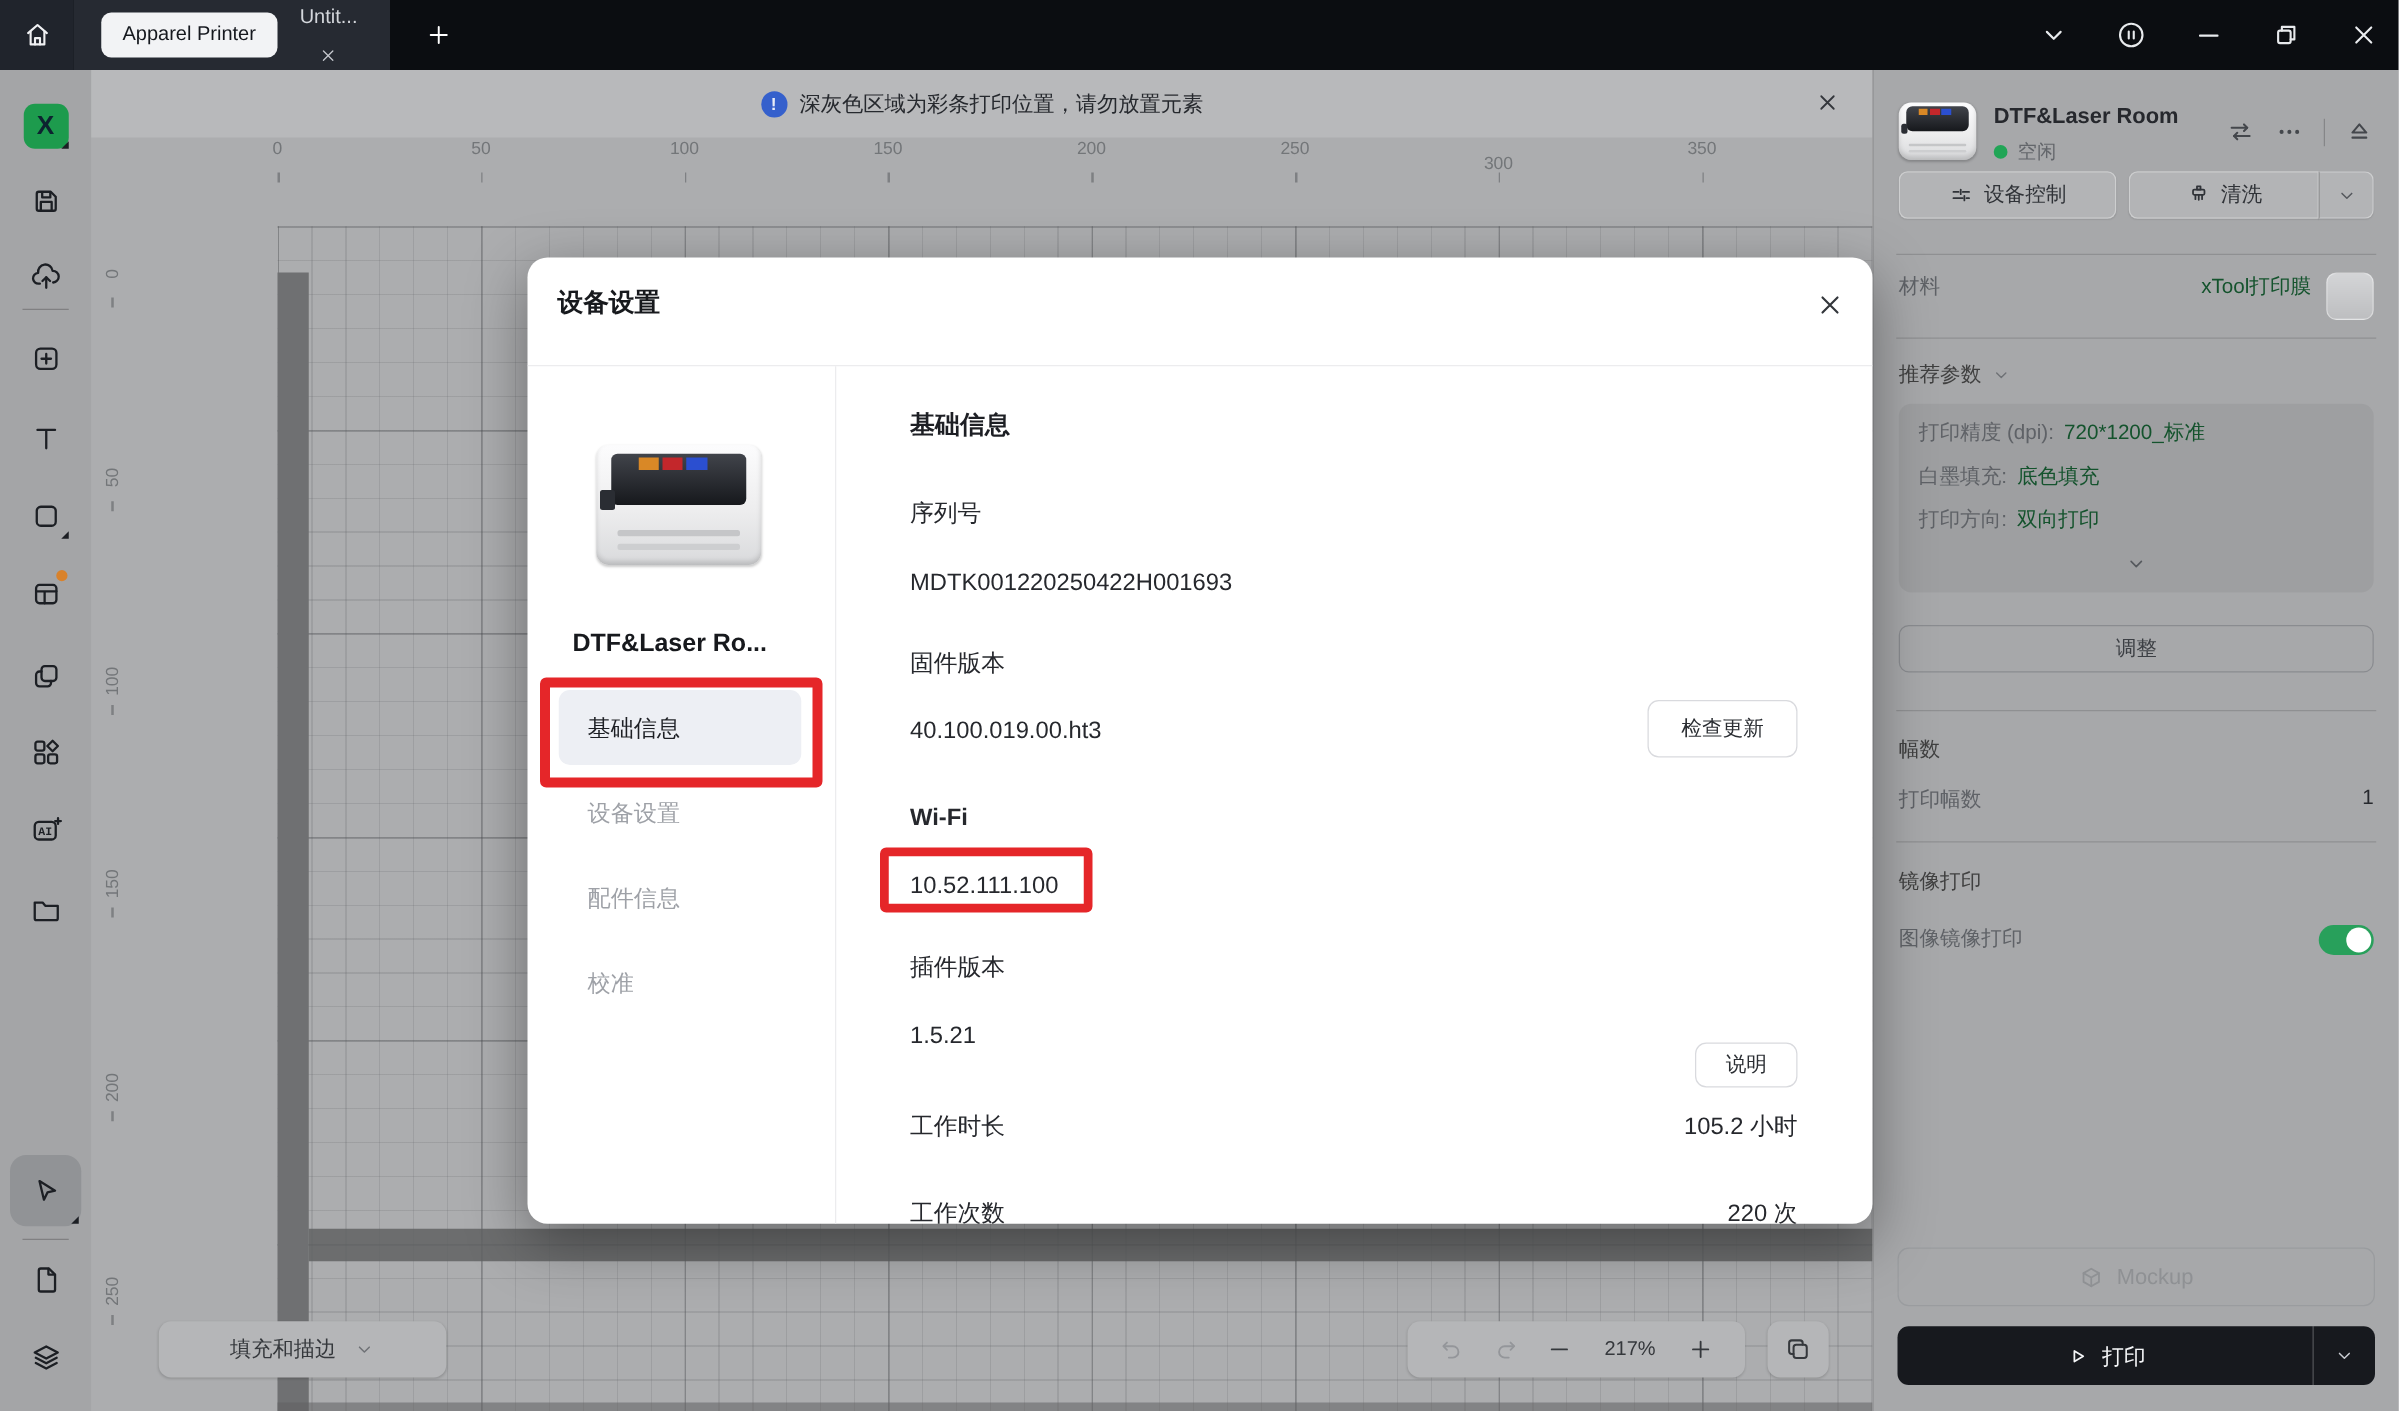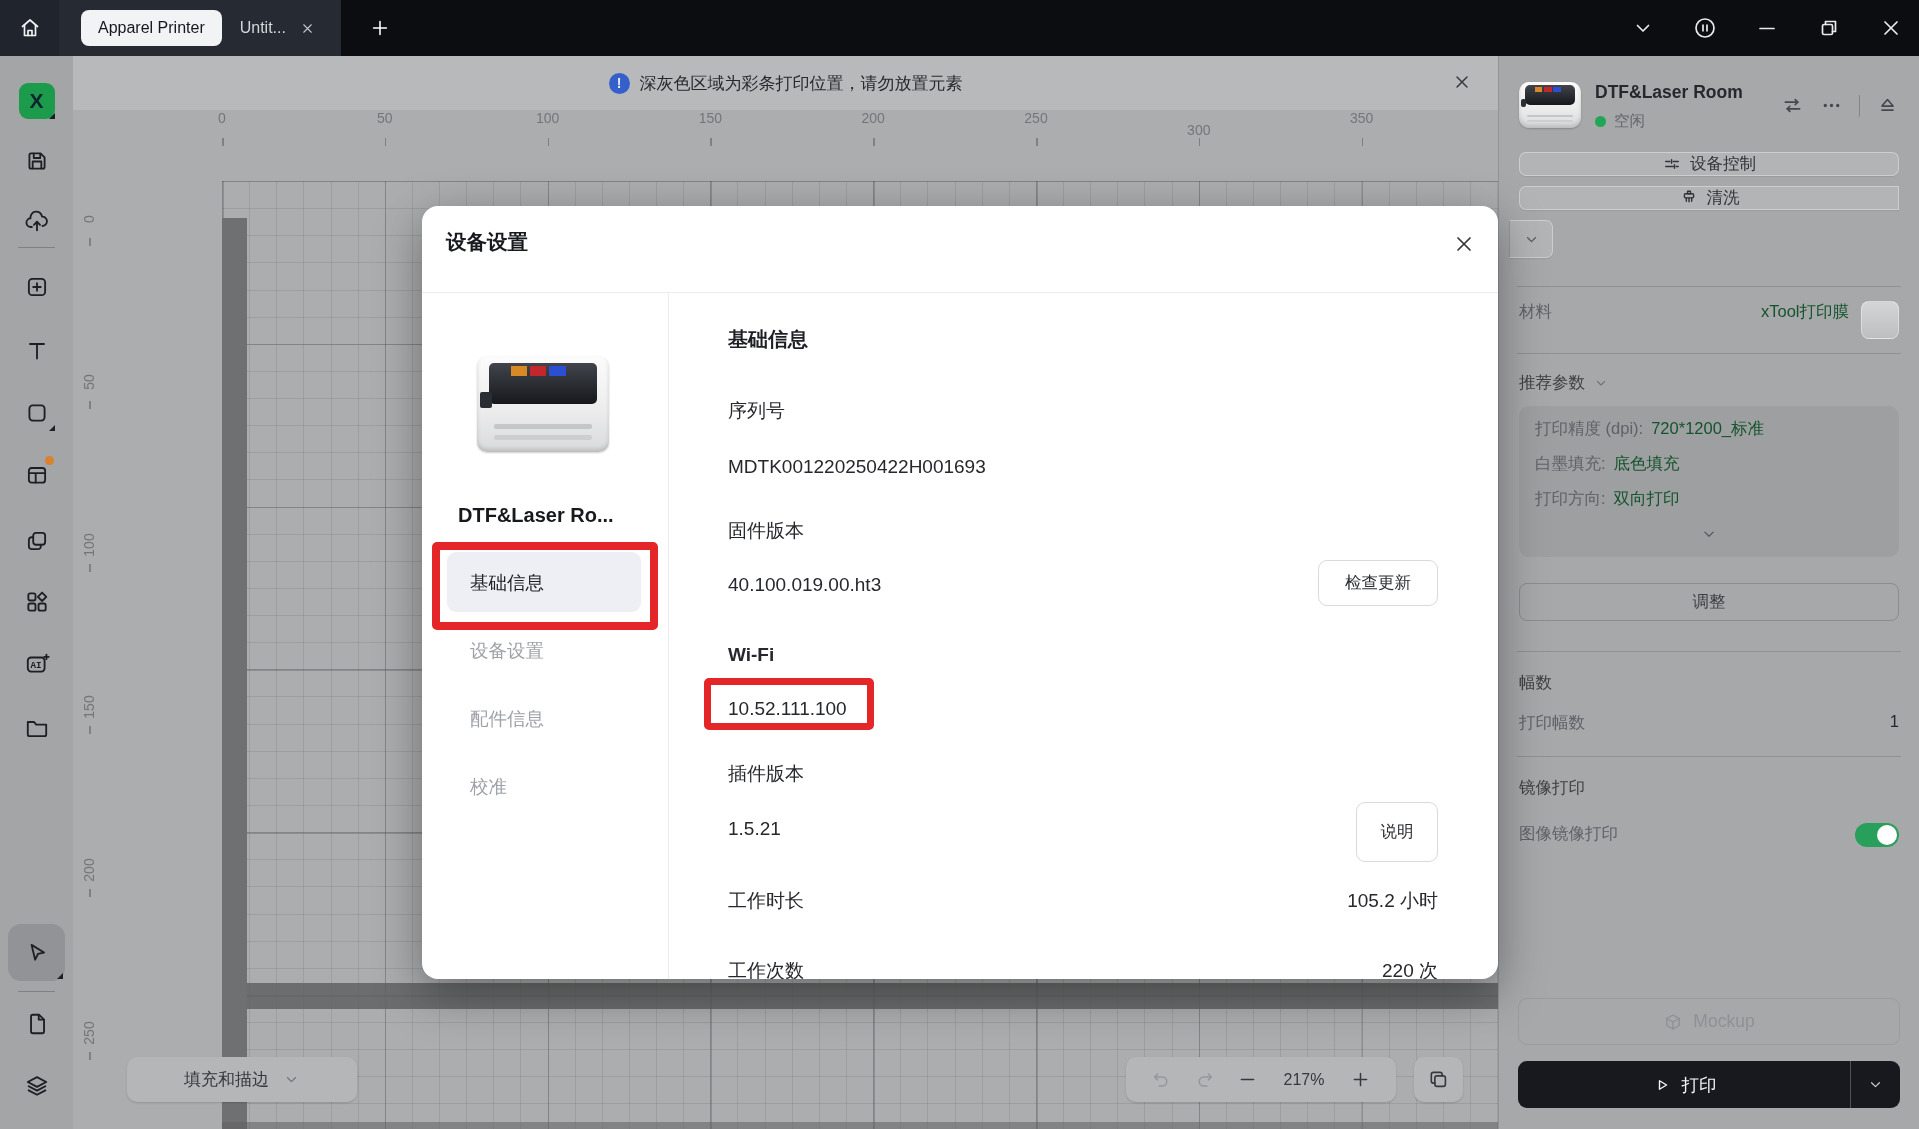--- a/index.html
+++ b/index.html
@@ -5,21 +5,21 @@
   * { margin:0; padding:0; box-sizing:border-box; }
   html,body { width:1919px; height:1129px; overflow:hidden; }
   body { font-family:"Liberation Sans","DejaVu Sans",sans-serif; }
   .app { position:relative; width:1919px; height:1129px; background:#acadaf; overflow:hidden; }
 
   
   .titlebar { position:absolute; left:0; top:0; width:100%; height:56px; background:#0b0d11; display:flex; align-items:stretch; }
   .home-btn { width:59px; background:#20242c; display:flex; align-items:center; justify-content:center; color:#f0f1f3; cursor:pointer; }
   .tabstrip { background:#262a32; display:flex; align-items:center; padding:0 14px 0 22px; }
   .tab-active { height:36px; background:#f2f3f5; color:#15181e; border-radius:8px; display:flex; align-items:center; padding:0 17px; font-size:16px; }
-  .tab-inactive { display:flex; align-items:center; gap:14px; color:#d3d6db; font-size:16px; padding:0 12px 0 18px; }
+  .tab-inactive { display:flex; align-items:center; gap:14px; color:#d3d6db; font-size:16px; padding:0 12px 0 18px;flex-direction:column; }
   .tab-inactive .icon { color:#c3c6cc; }
   .newtab { display:flex; align-items:center; color:#fff; margin-left:28px; }
   .win-controls { margin-left:auto; display:flex; align-items:center; gap:38px; padding-right:16px; color:#e8eaed; }
   .win-controls .icon { cursor:pointer; }
 
   
   .dock { position:absolute; left:0; top:56px; width:73px; height:1073px; background:#a4a5a7; }
   .dock-item { position:absolute; left:16px; width:41px; height:41px; border-radius:10px; display:flex; align-items:center; justify-content:center; color:#1c1f24; cursor:pointer; }
   .dock-item.active { left:8px; width:57px; height:57px; border-radius:13px; background:#919396; }
   .dock-div { position:absolute; left:18px; width:37px; height:1px; background:rgba(0,0,0,.22); }
@@ -61,21 +61,21 @@
   .panel { position:absolute; right:0; top:56px; width:421px; height:1073px; background:#a7a8aa; border-left:1px solid rgba(0,0,0,.12); padding:0 20px; }
   .p-head { margin-top:26px; display:flex; align-items:flex-start; }
   .p-thumb { width:62px; height:46px; }
   .p-headtxt { margin-left:14px; }
   .p-name { font-size:17.5px; font-weight:bold; color:#26282d; }
   .p-status { margin-top:8px; display:flex; align-items:center; gap:8px; font-size:15.5px; color:#63666b; }
   .p-dot { width:11px; height:11px; border-radius:50%; }
   .p-hicons { margin-left:auto; display:flex; align-items:center; gap:16px; color:#44474c; padding-top:12px; }
   .p-hicons .vdiv { width:1px; height:22px; background:rgba(0,0,0,.2); }
   .p-hicons .icon { cursor:pointer; }
-  .p-btnrow { margin-top:20px; display:flex; gap:10px;flex-direction:column; }
+  .p-btnrow { margin-top:5px; display:flex; gap:10px; }
   .p-btn { height:38px; background:#b3b4b6; border:1px solid rgba(255,255,255,.35); border-radius:7px; display:flex; align-items:center; justify-content:center; gap:8px; font-size:16.5px; color:#303338; cursor:pointer; box-shadow:0 1px 1px rgba(0,0,0,.08); }
   .p-btn-dc { flex:1.15; }
   .p-btn-clean { flex:1; border-top-right-radius:0; border-bottom-right-radius:0; }
   .p-btn-drop { width:44px; border-left:1px solid rgba(0,0,0,.15); border-top-left-radius:0; border-bottom-left-radius:0; margin-left:-10px; color:#55585d; }
   .p-div { height:1px; background:rgba(0,0,0,.14); margin:0 -2px; }
   .p-row { display:flex; align-items:flex-start; }
   .p-label { font-size:16.5px; color:#5f6267; }
   .p-value { font-size:16.5px; color:#14532d; }
   .mat-thumb { width:38px; height:38px; border-radius:8px; background:linear-gradient(180deg,#d4d5d7,#bdbec0); border:1px solid rgba(255,255,255,.4); margin-left:12px; cursor:pointer; }
   .p-sec-title { font-size:16.5px; color:#404040; display:flex; align-items:center; gap:8px; }
@@ -594,21 +594,21 @@
     <div class="m-val" style="top:250px">MDTK001220250422H001693</div>
     <div class="m-lab" style="top:312px">固件版本</div>
     <div class="m-val" style="top:368px">40.100.019.00.ht3</div>
     <div class="m-btn" style="right:60px; top:354px; width:120px; height:46px">
         <span>检查更新</span>
       </div>
     <div class="m-lab m-bold" style="top:438px">Wi-Fi</div>
     <div class="m-val" style="top:492px">10.52.111.100</div>
     <div class="m-lab" style="top:555px">插件版本</div>
     <div class="m-val" style="top:612px">1.5.21</div>
-    <div class="m-btn" style="right:60px; top:596px; width:82px; height:60px">
+    <div class="m-btn" style="right:60px; top:628px; width:82px; height:36px">
         <span>说明</span>
       </div>
     <div class="m-lab" style="top:682px">工作时长</div>
     <div class="m-rval" style="top:682px">105.2 小时</div>
     <div class="m-lab" style="top:752px">工作次数</div>
     <div class="m-rval" style="top:752px">220 次</div>
 
     <div class="anno anno-1"></div>
     <div class="anno anno-2"></div>
   </div>

